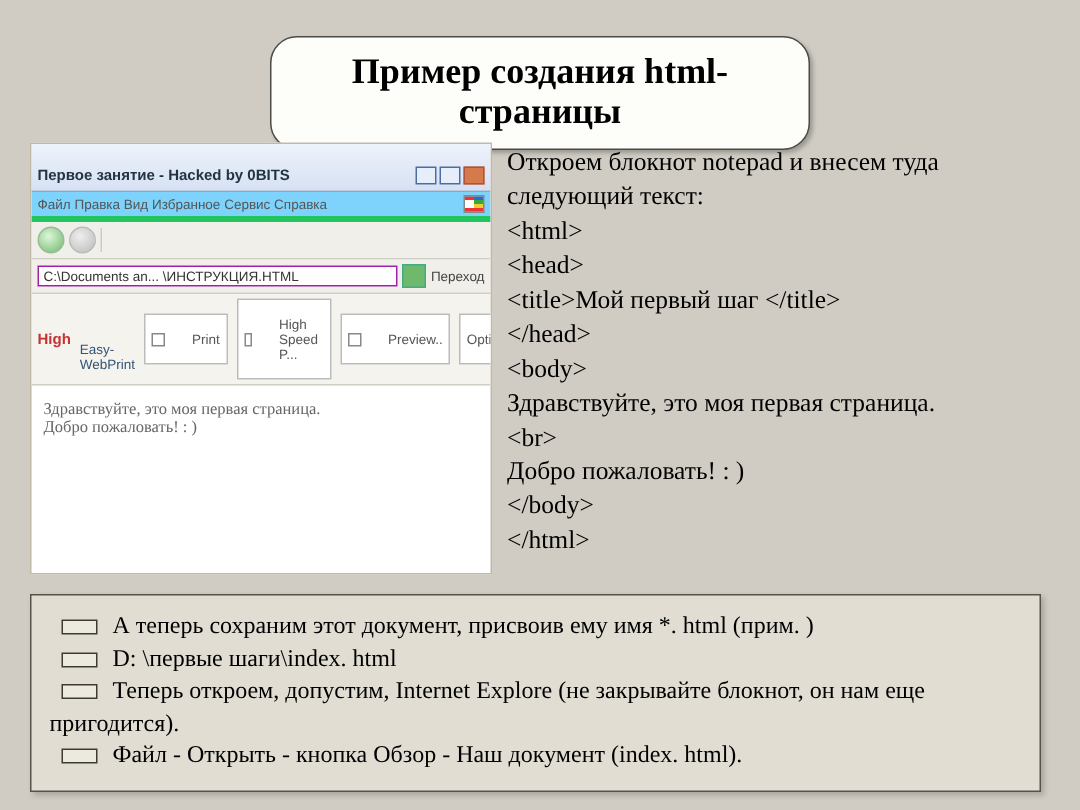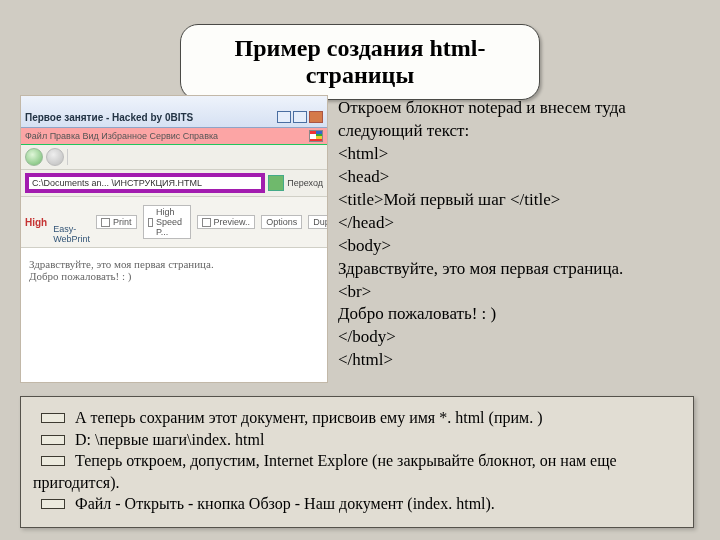--- a/index.html
+++ b/index.html
@@ -66,22 +66,22 @@
   .wintitle .ttext { font-weight: bold; color: #234; }
   .winbtns { display: flex; gap: 2px; }
   .winbtns span {
     width: 14px; height: 12px;
     border: 1px solid #4a6ea1;
     background: #e6eefb;
     display: inline-block;
   }
   .winbtns .close { background: #d57a4a; border-color: #a54; }
   .menubar {
-    background: #fca5a5;
-    border-bottom: 1px solid #22c55e;
+    background: #7dd3fc;
+    border-bottom: 4px solid #22c55e;
     padding: 2px 4px;
     color: #555;
     font-size: 9px;
     display: flex;
     justify-content: space-between;
     align-items: center;
   }
   .flag {
     width: 14px; height: 12px;
     background:
@@ -101,43 +101,43 @@
   .nav-ico {
     width: 18px; height: 18px; border-radius: 50%;
     border: 1px solid #9b9;
     background: radial-gradient(circle at 40% 35%, #dff6d8, #6fb96c);
     display: inline-block;
   }
   .nav-ico.gray { background: radial-gradient(circle at 40% 35%, #eee, #bbb); border-color:#bbb; }
   .addr {
     flex: 1;
     background: #fff;
-    border: 4px solid #a21caf;
+    border: 1px solid #a21caf;
     padding: 1px 3px;
     color: #333;
   }
   .go-ico {
     width: 16px; height: 16px;
     background: #6fb96c;
     border: 1px solid #4a8;
     display: inline-block;
   }
   .canon {
     background: #f4f3ee;
     border-bottom: 1px solid #d0cfc6;
     padding: 3px 4px;
     display: flex;
     align-items: center;
     gap: 6px;
     font-size: 9px;
   }
   .canon .brand { color: #c53333; font-weight: bold; font-family: Arial, sans-serif; font-size: 10px; }
   .canon .btn {
-    background:#fff;border:1px solid #bbb;padding:1px 4px;color:#555;
-    display:flex;align-items:center;gap:3px;
+    background:#fff;border:1px solid #bbb;padding:11px 4px;color:#555;
+    display:flex;align-items:center;gap:18px;
   }
   .sq { width:9px;height:9px;border:1px solid #888;display:inline-block;background:#fff; }
   .page-body {
     padding: 10px 8px;
     font-family: "Times New Roman", serif;
     font-size: 11px;
     color: #666;
   }
   .right-text {
     flex: 1;

